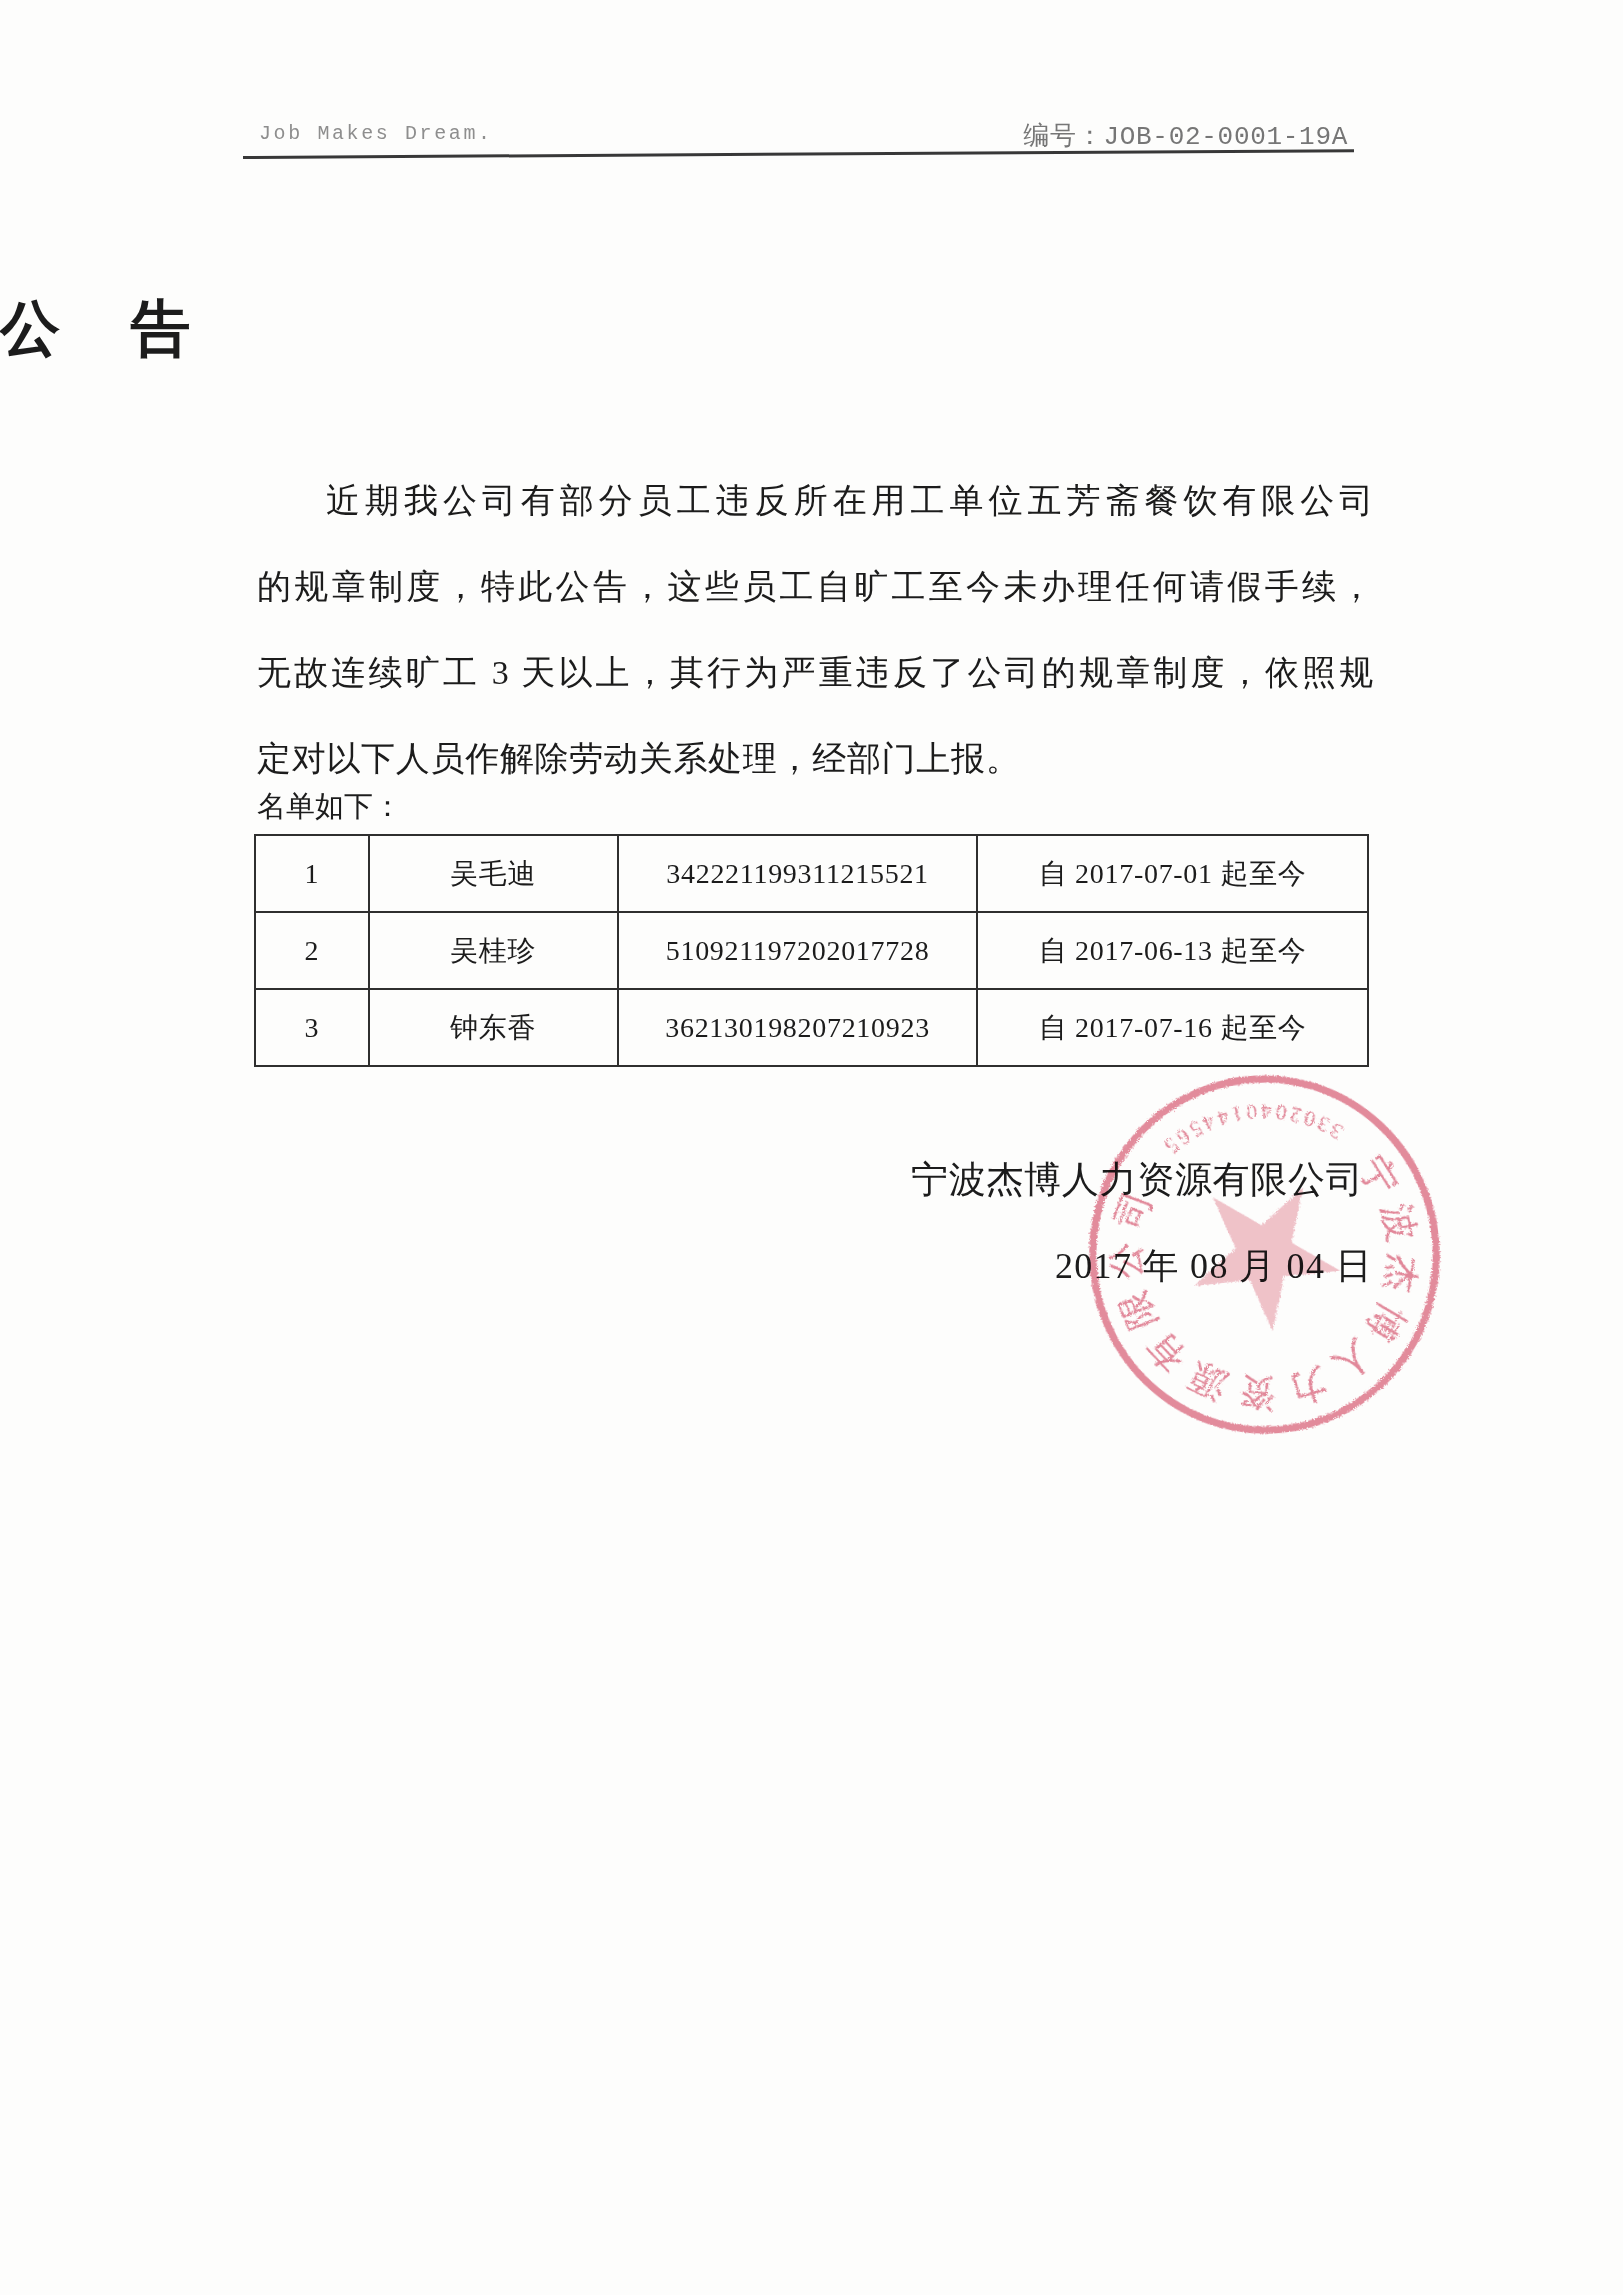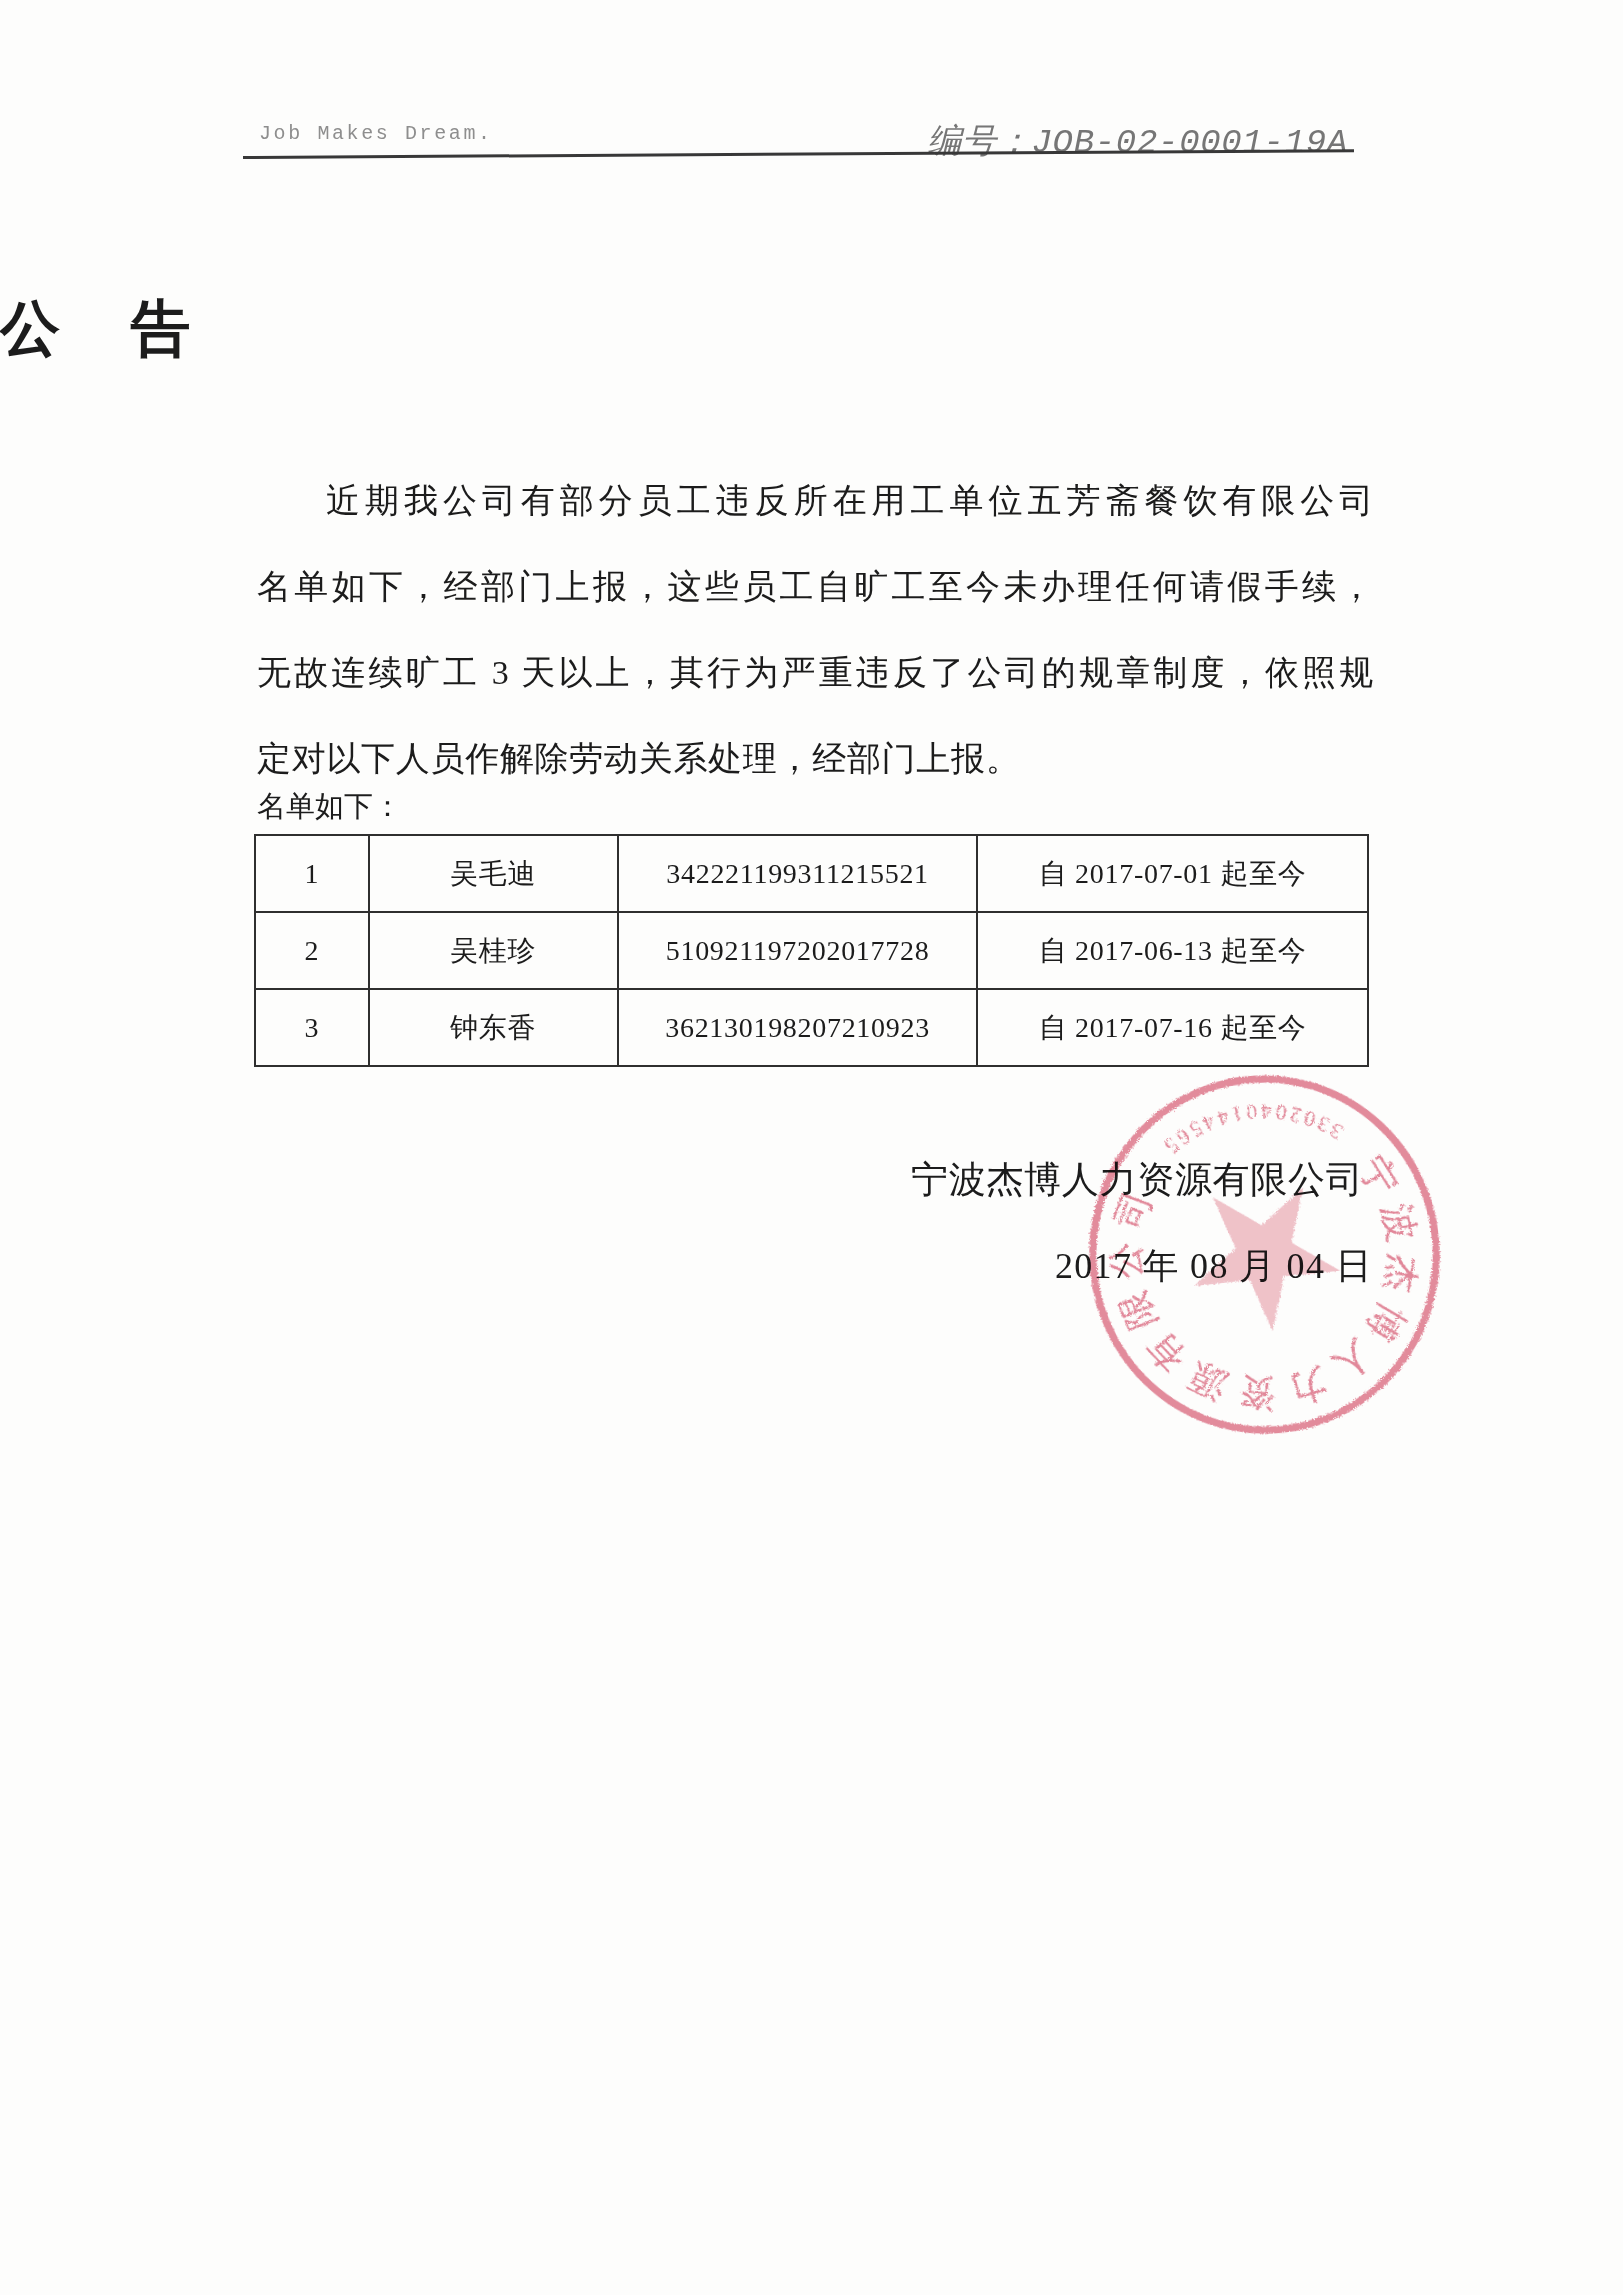--- a/index.html
+++ b/index.html
@@ -9,21 +9,21 @@
     font-family:"Liberation Serif","DejaVu Serif",serif; color:#1c1c1c;
   }
   .slogan {
     position:absolute; left:259px; top:122px;
     font-family:"Liberation Mono","DejaVu Sans Mono",monospace;
     font-size:20px; letter-spacing:2.6px; color:#8e8e8e;
   }
   .docnum {
     position:absolute; right:275px; top:118px;
     font-family:"Liberation Mono","DejaVu Sans Mono",monospace;
-    font-size:34px; letter-spacing:0.7px; color:#767676;font-style:italic;
+    font-size:26px; letter-spacing:0.7px; color:#767676;
   }
   .rule {
     position:absolute; left:243px; top:156px; width:1111px; height:3.3px;
     background:#383838; transform:rotate(-0.35deg); transform-origin:left center;
   }
   .title {
     position:absolute; left:0; top:296px; width:100%; margin:0;
     text-align:left; font-size:60px; font-weight:bold; letter-spacing:5.2px;
     line-height:1.1;
   }
@@ -60,21 +60,21 @@
 <div class="page">
 
   <span class="slogan">Job Makes Dream.</span>
   <span class="docnum">编号：JOB-02-0001-19A</span>
   <div class="rule"></div>
 
   <h1 class="title">公　告</h1>
 
   <div class="body-block">
     <p class="bl fill ind">近期我公司有部分员工违反所在用工单位五芳斋餐饮有限公司</p>
-    <p class="bl fill">名单如下，经部门上报，这些员工自旷工至今未办理任何请假手续，</p>
+    <p class="bl fill">的规章制度，特此公告，这些员工自旷工至今未办理任何请假手续，</p>
     <p class="bl fill">无故连续旷工 3 天以上，其行为严重违反了公司的规章制度，依照规</p>
     <p class="bl">定对以下人员作解除劳动关系处理，经部门上报。</p>
   </div>
 
   <div class="roster-label">名单如下：</div>
 
   <table class="roster">
     <colgroup>
         <col class="c1">
         <col class="c2">

